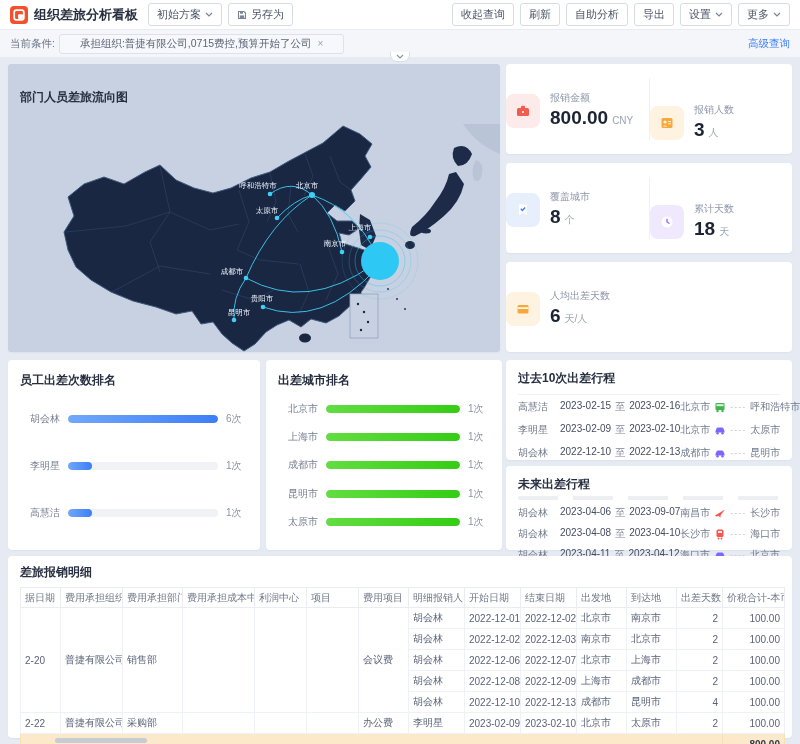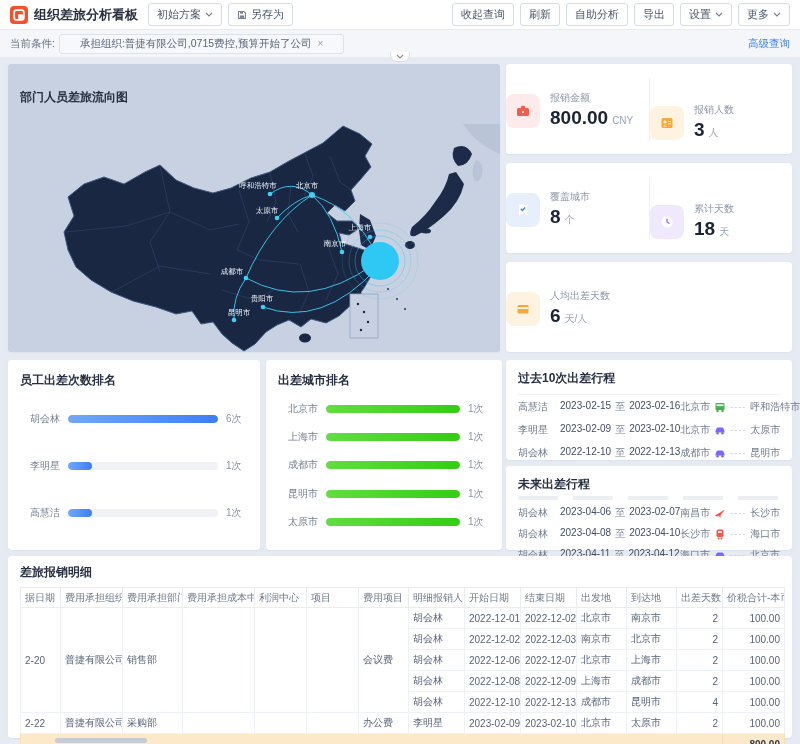--- a/index.html
+++ b/index.html
@@ -434,21 +434,21 @@
 
 <div class="panel future">
   <div class="ptitle">未来出差行程</div>
   <div class="smudge"></div>
   <div class="trip-list" style="border-top:none;margin-top:2px;">
     <div class="trow" style="height:21px;">
       <span class="tname">胡会林</span>
       <span class="tdates">
           <span>2023-04-06</span>
           <span class="jw">至</span>
-          <span>2023-02-07</span>
+          <span>2023-09-07</span>
         </span>
       <span class="troute">
         <span>南昌市</span>
         <svg width="12" height="12" viewBox="0 0 12 12">
             <path d="M1,8.5 L11,2.5 L6.8,8 L6.3,10.8 L4.9,8.9 L2.2,9.6 Z" fill="#f4574d"></path>
           </svg>
         <span class="dash">----</span>
         <span>长沙市</span>
       </span>
     </div>

